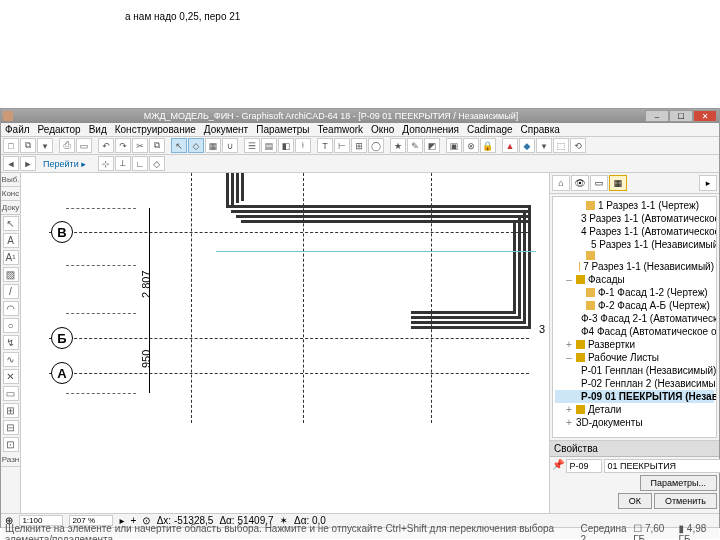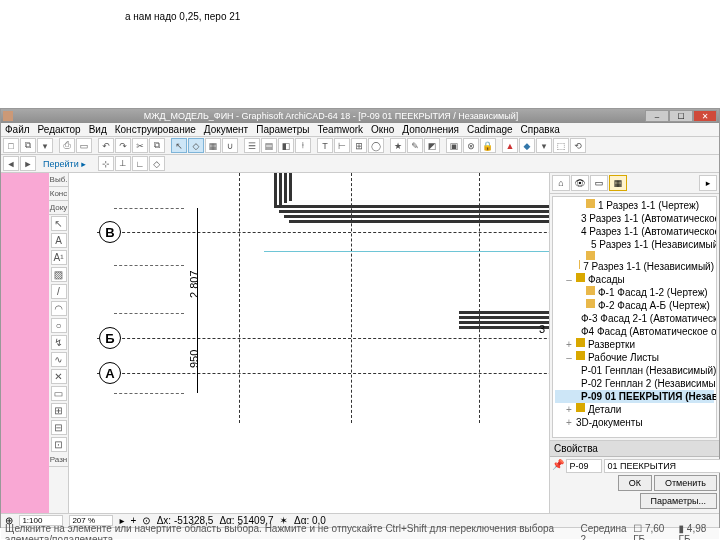--- a/index.html
+++ b/index.html
@@ -12,32 +12,32 @@
   .win-btns { display:flex; gap:0; }
   .win-btn { width:24px; height:12px; background:#ccc; border:1px solid #999; display:flex; align-items:center; justify-content:center; font-size:8px; cursor:pointer; }
   .win-close { background:#d04a3a; color:#fff; }
   .menubar { height:14px; background:#f4f4f4; display:flex; align-items:center; padding:0 4px; gap:8px; border-bottom:1px solid #ccc; font-size:9px; }
   .menubar span { cursor:pointer; }
   .toolbar1,.toolbar2 { height:18px; background:#f4f4f4; border-bottom:1px solid #ccc; display:flex; align-items:center; padding:0 2px; gap:1px; }
   .tb-btn { width:16px; height:15px; background:#fff; border:1px solid #ccc; display:flex; align-items:center; justify-content:center; font-size:9px; cursor:pointer; color:#555; }
   .tb-btn.active { background:#cde6f7; border-color:#7eb4d8; }
   .tb-sep { width:4px; }
   .goto { font-size:9px; color:#06a; padding:0 6px; }
-  .content { display:flex; height:calc(100% - 78px);margin-left:48px; }
+  .content { display:flex; height:calc(100% - 78px); }
   .lefttools { width:20px; background:#f4f4f4; border-right:1px solid #ccc; display:flex; flex-direction:column; }
   .lt-tab { font-size:8px; text-align:center; padding:2px 0; border-bottom:1px solid #ccc; cursor:pointer; color:#555; writing-mode:horizontal-tb; }
   .lt-btn { width:16px; height:15px; margin:1px auto; border:1px solid #ccc; background:#fff; display:flex; align-items:center; justify-content:center; font-size:10px; cursor:pointer; color:#555; }
   .canvas { flex:1; background:#fff; position:relative; overflow:hidden; }
   .rightpanel { width:170px; background:#f4f4f4; border-left:1px solid #ccc; display:flex; flex-direction:column; }
   .rp-title { background:#ddd; font-size:9px; padding:2px 4px; border-bottom:1px solid #bbb; display:flex; justify-content:space-between; }
   .rp-tabs { display:flex; gap:1px; padding:2px; border-bottom:1px solid #ccc; }
   .rp-tab { width:18px; height:16px; border:1px solid #ccc; background:#fff; cursor:pointer; display:flex; align-items:center; justify-content:center; font-size:9px;}
   .rp-tab.active{background:#fff3cc;border-color:#d9a800;}
   .tree { flex:1; overflow:auto; background:#fff; border:1px solid #ccc; margin:2px; padding:2px; }
-  .tree-row { display:flex; gap:3px; padding:0 0 0 4px; font-size:9px; white-space:nowrap; cursor:pointer; line-height:13px;}
+  .tree-row { display:flex; align-items:center; gap:3px; padding:0 0 0 4px; font-size:9px; white-space:nowrap; cursor:pointer; line-height:13px;}
   .tree-row.bold { font-weight:bold; background:#cde6f7; }
   .tc { display:inline-block; width:8px; text-align:center; color:#888;}
   .ico-s { width:9px; height:9px; display:inline-block;}
   .ico-sec{background:#d9a800;}
   .ico-leaf{background:#e9b84a;}
   .props { border-top:1px solid #ccc; padding:2px; font-size:9px; }
   .props-title{background:#ddd;padding:2px 4px;margin:-2px -2px 2px -2px;border-bottom:1px solid #bbb;}
   .prop-row{display:flex;gap:2px;margin:2px 0;}
   .prop-in{flex:1;background:#fff;border:1px solid #ccc;padding:1px 2px;font-size:9px;}
   .prop-btn{padding:2px 10px;background:#eee;border:1px solid #999;cursor:pointer;font-size:9px;}
@@ -307,25 +307,25 @@
           </div>
         </div>
       <div class="props">
         <div class="props-title">Свойства</div>
         <div class="prop-row">
           <span>📌</span>
           <input class="prop-in" style="max-width: 36px;" value="Р-09">
           <input class="prop-in" value="01 ПЕЕКРЫТИЯ" style="">
         </div>
         <div class="prop-row" style="justify-content:flex-end">
+          <button class="prop-btn">Параметры...</button>
+        </div>
+        <div class="prop-row" style="justify-content:flex-end">
           <button class="prop-btn">ОК</button>
           <button class="prop-btn">Отменить</button>
-        </div>
-        <div class="prop-row" style="justify-content:flex-end">
-          <button class="prop-btn">Параметры...</button>
         </div>
       </div>
     </div>
   </div>
 
   <div class="statusbar">
     <span>⊕</span>
     <input class="sb-inp" value="1:100" style="">
     <input class="sb-inp" value="207 %" style="">
     <span>▸</span>

